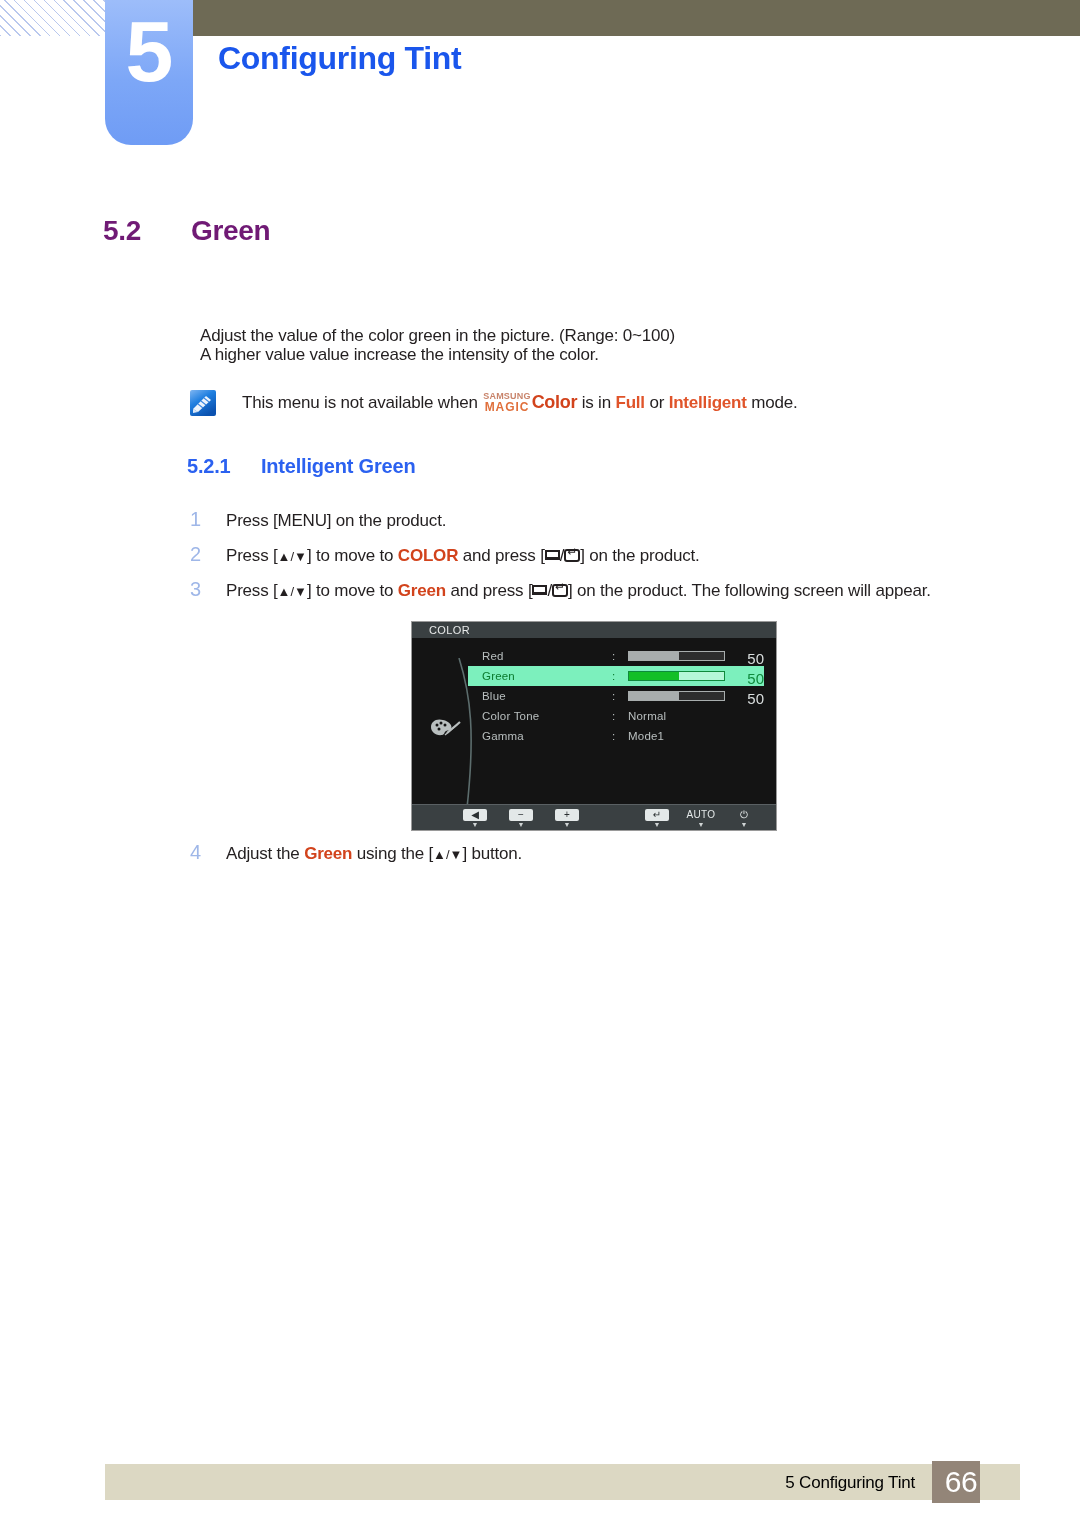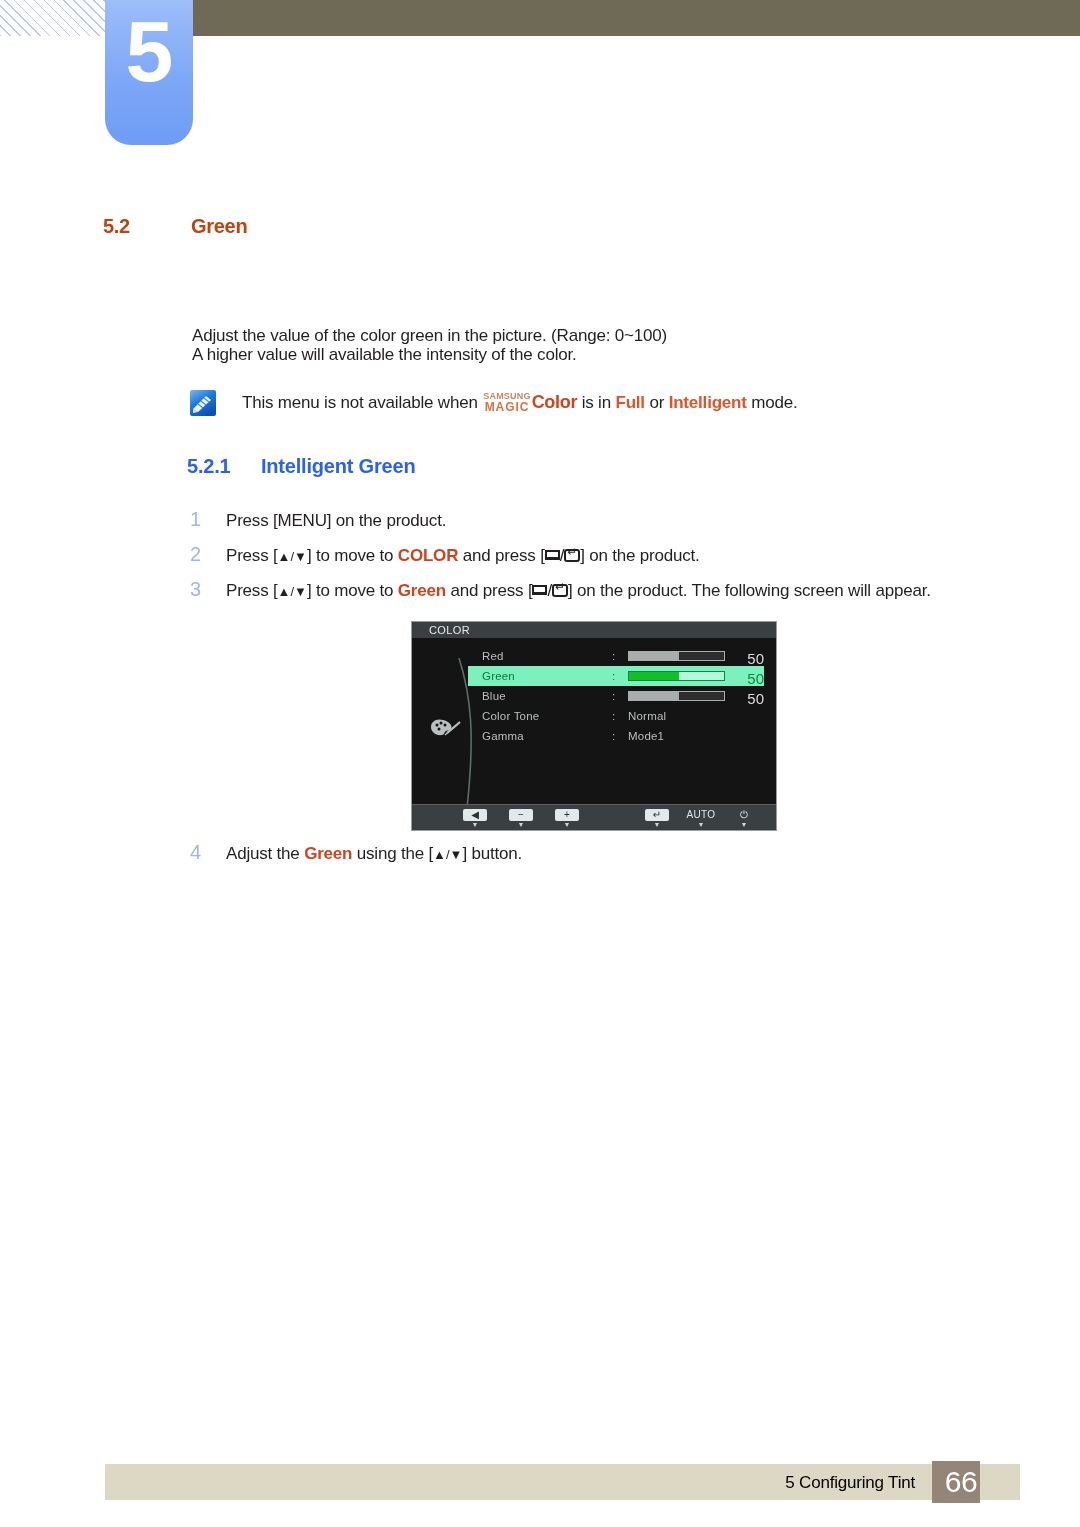--- a/index.html
+++ b/index.html
@@ -66,41 +66,41 @@
     color: #1a56ec;
     font-size: 32px;
     font-weight: bold;
     letter-spacing: -0.3px;
   }
 
   
   #section-heading {
     position: absolute;
     left: 103px; top: 215px;
-    color: #c2410c;
-    font-size: 20px;
+    color: #701a75;
+    font-size: 28px;
     font-weight: bold;
     letter-spacing: -0.3px;
   }
   #section-heading .sec-num { display: inline-block; width: 88px; }
 
   #subsection-heading {
     position: absolute;
     left: 187px; top: 455px;
     color: #2b61f0;
     font-size: 20px;
     font-weight: bold;
     letter-spacing: -0.2px;
   }
   #subsection-heading .sub-num { display: inline-block; width: 74px; }
 
   
   .body-para {
     position: absolute;
-    left: 192px;
+    left: 200px;
     color: #231f20;
     font-size: 17px;
     letter-spacing: -0.2px;
     white-space: nowrap;
   }
   #para-1 { top: 326px; }
   #para-2 { top: 345px; }
 
   
   #note-row {
@@ -394,28 +394,29 @@
 </style>
 </head>
 <body>
 
 <div id="page-header">
   <div id="hatch-band"></div>
   <div id="olive-bar"></div>
   <div id="chapter-tab">
     <div id="chapter-number">5</div>
   </div>
+  <div id="chapter-title">Configuring Tint</div>
 </div>
 
 <div id="section-heading">
   <span class="sec-num">5.2</span><span>Green</span>
 </div>
 
 <div class="body-para" id="para-1">Adjust the value of the color green in the picture. (Range: 0~100)</div>
-<div class="body-para" id="para-2">A higher value will available the intensity of the color.</div>
+<div class="body-para" id="para-2">A higher value value increase the intensity of the color.</div>
 
 <div id="note-row">
   <span id="note-icon">
     <svg width="26" height="26" viewBox="0 0 26 26">
       <defs>
         <linearGradient id="noteGrad" x1="0" y1="0" x2="0.6" y2="1">
           <stop offset="0%" stop-color="#7fb6f2"></stop>
           <stop offset="45%" stop-color="#1f7fe0"></stop>
           <stop offset="100%" stop-color="#0b52b0"></stop>
         </linearGradient>

